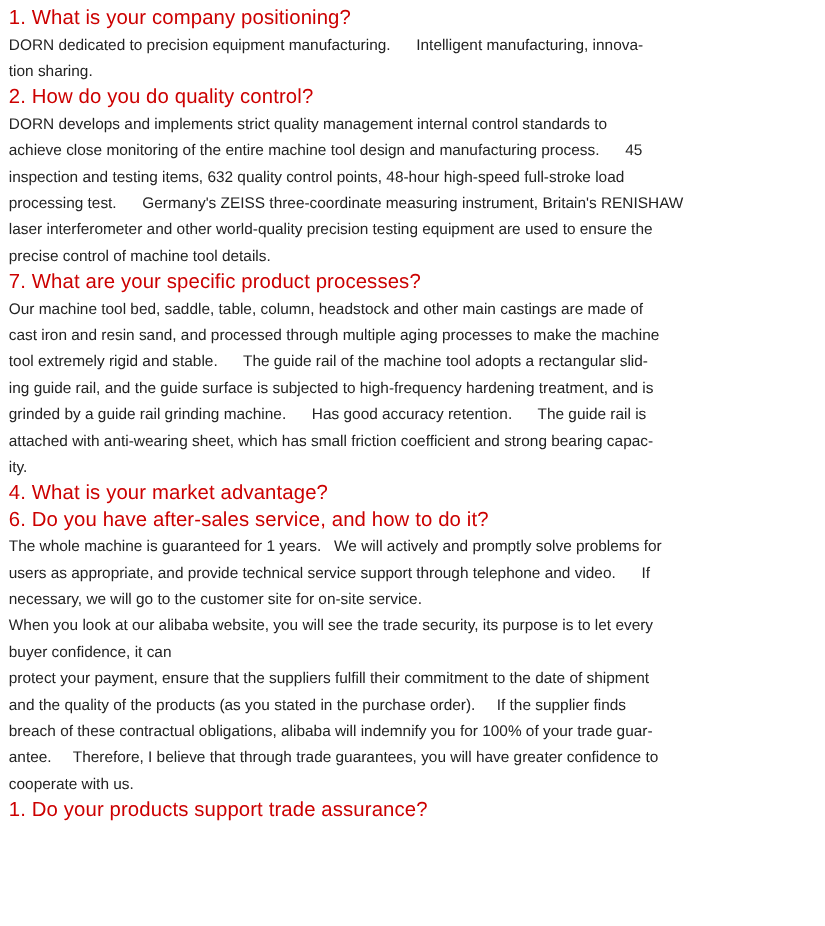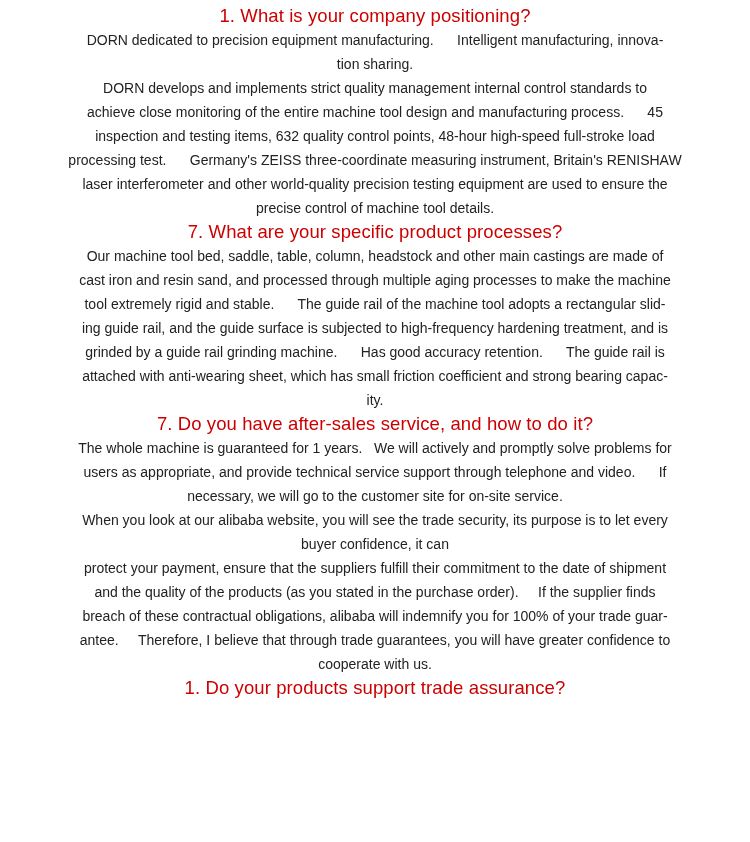--- a/index.html
+++ b/index.html
@@ -1,51 +1,53 @@
 <!DOCTYPE html>
 <html><head>
 <meta charset="utf-8">
 <style>
   html, body { margin:0; padding:0; background:#ffffff; }
   body { width:750px; height:842px; overflow:hidden; position:relative; }
-  .doc { padding:4px 8px 0 8px;text-align:center; }
+  .doc { padding:4px 8px 0 8px; }
   .q { color:#cc0000; font-family:"Liberation Sans", sans-serif; font-size:18.5px; line-height:24px; margin:0; font-weight:normal; letter-spacing:0.1px; }
   .a { color:#222222; font-family:Liberation Sans, sans-serif; font-size:14px; line-height:24px; margin:0; white-space:pre-wrap; letter-spacing:0px; }
 </style>
 </head>
 <body>
 
 <div class="doc">
   <section>
     <h2 class="q">1. What is your company positioning?</h2>
     <p class="a">DORN dedicated to precision equipment manufacturing.      Intelligent manufacturing, innova-
 tion sharing.</p>
   </section>
   <section>
+    <h2 class="q">2. How do you do quality control?</h2>
     <p class="a">DORN develops and implements strict quality management internal control standards to
 achieve close monitoring of the entire machine tool design and manufacturing process.      45
 inspection and testing items, 632 quality control points, 48-hour high-speed full-stroke load
 processing test.      Germany's ZEISS three-coordinate measuring instrument, Britain's RENISHAW
 laser interferometer and other world-quality precision testing equipment are used to ensure the
 precise control of machine tool details.</p>
   </section>
   <section>
     <h2 class="q">7. What are your specific product processes?</h2>
     <p class="a">Our machine tool bed, saddle, table, column, headstock and other main castings are made of
 cast iron and resin sand, and processed through multiple aging processes to make the machine
 tool extremely rigid and stable.      The guide rail of the machine tool adopts a rectangular slid-
 ing guide rail, and the guide surface is subjected to high-frequency hardening treatment, and is
 grinded by a guide rail grinding machine.      Has good accuracy retention.      The guide rail is
 attached with anti-wearing sheet, which has small friction coefficient and strong bearing capac-
 ity.</p>
   </section>
   <section>
+    <h2 class="q">4. What is your market advantage?</h2>
   </section>
   <section>
-    <h2 class="q">7. Do you have after-sales service, and how to do it?</h2>
+    <h2 class="q">6. Do you have after-sales service, and how to do it?</h2>
     <p class="a">The whole machine is guaranteed for 1 years.   We will actively and promptly solve problems for
 users as appropriate, and provide technical service support through telephone and video.      If
 necessary, we will go to the customer site for on-site service.</p>
   </section>
   <section>
     <p class="a">When you look at our alibaba website, you will see the trade security, its purpose is to let every
 buyer confidence, it can
 protect your payment, ensure that the suppliers fulfill their commitment to the date of shipment
 and the quality of the products (as you stated in the purchase order).     If the supplier finds
 breach of these contractual obligations, alibaba will indemnify you for 100% of your trade guar-

